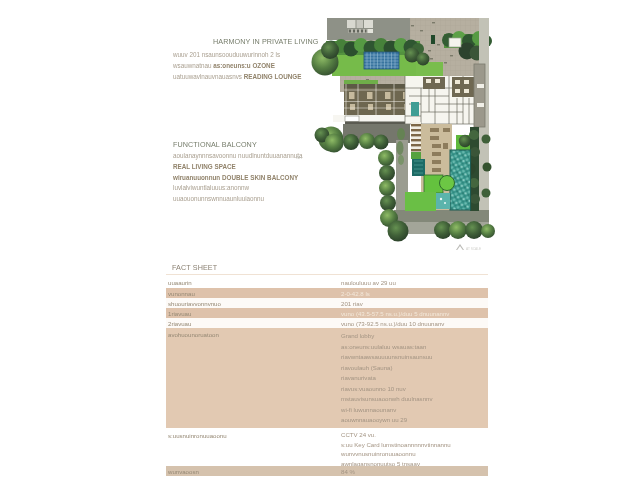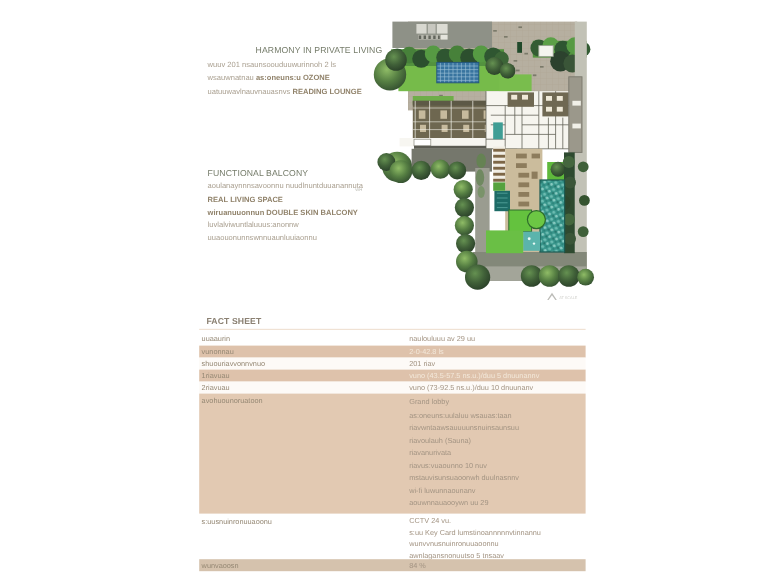--- a/index.html
+++ b/index.html
@@ -1,20 +1,20 @@
 <!DOCTYPE html>
 <html><head>
 <meta charset="utf-8">
 <style>
   html,body{margin:0;padding:0;}
   body{width:640px;height:480px;background:#ffffff;position:relative;overflow:hidden;
        font-family:"Liberation Sans", sans-serif;}
   .abs{position:absolute;}
   .h{color:#757c6a;font-size:7.2px;font-weight:normal;letter-spacing:0.1px;}
-  .h2{color:#8b8173;font-size:7.2px;font-weight:bold;letter-spacing:0.1px;}
+  .h2{color:#8b8173;font-size:7.2px;font-weight:normal;letter-spacing:0.1px;}
   .t{color:#aaa091;font-size:6.3px;letter-spacing:0px;line-height:10.8px;white-space:nowrap;}
   .t b{color:#91836b;font-weight:bold;}
   .lbl{color:#958874;font-size:6.1px;letter-spacing:0px;white-space:nowrap;}
   .val{color:#a39483;font-size:6.1px;letter-spacing:0px;white-space:nowrap;}
   .cream{color:#f3e8da;}
 </style>
 </head>
 <body>
 
 <div class="abs h" style="left:173px;top:37px;padding-left:40px;">HARMONY IN PRIVATE LIVING</div>

